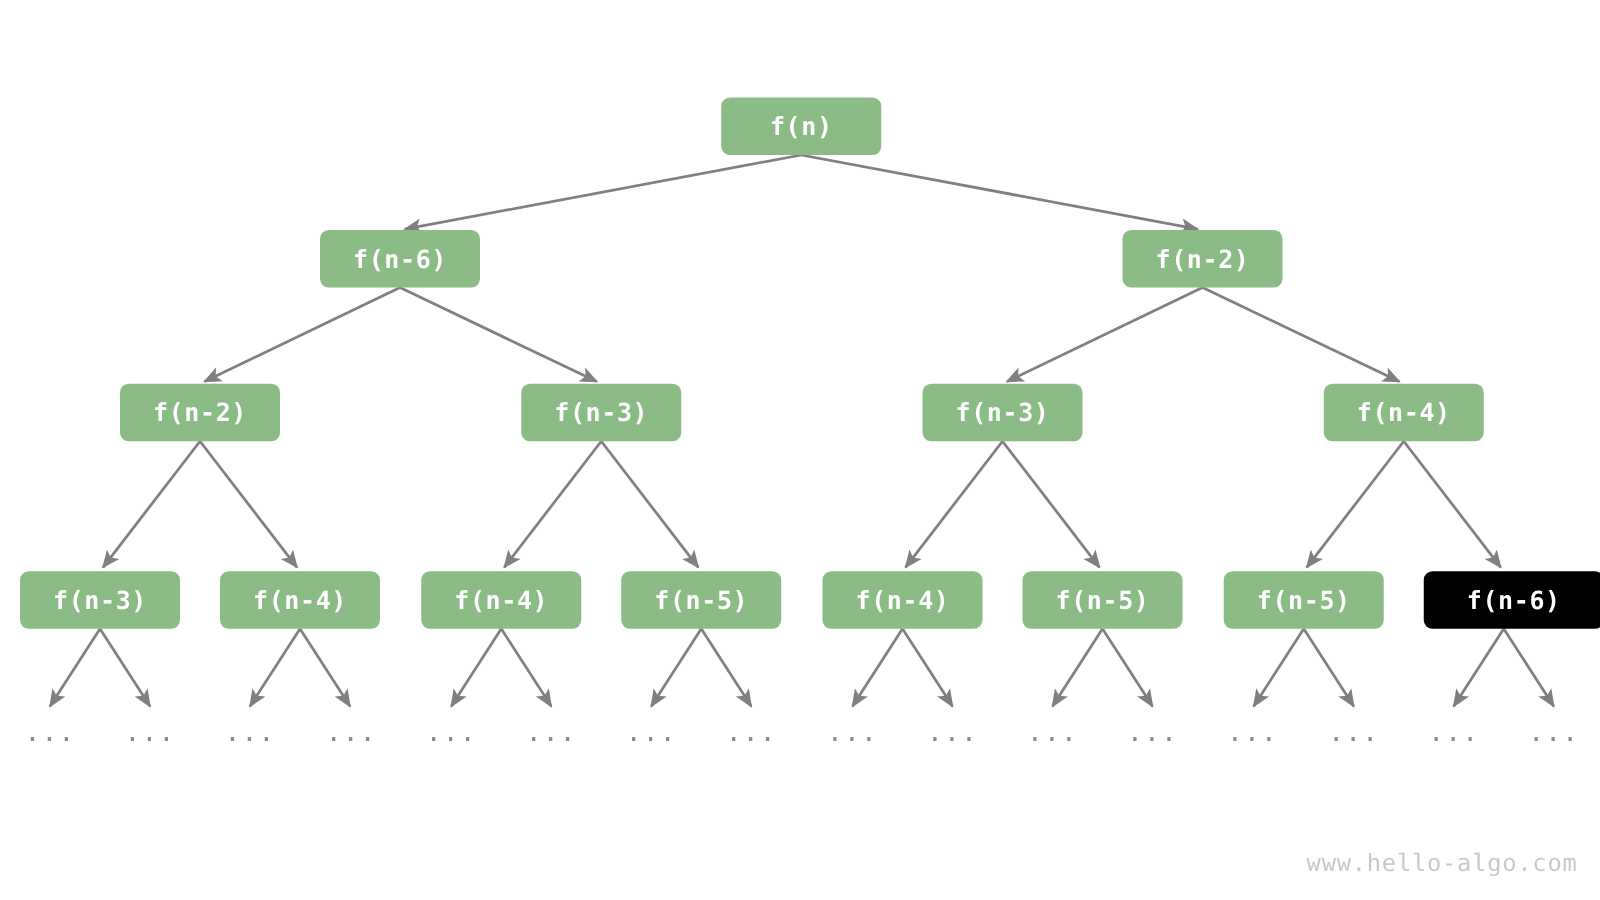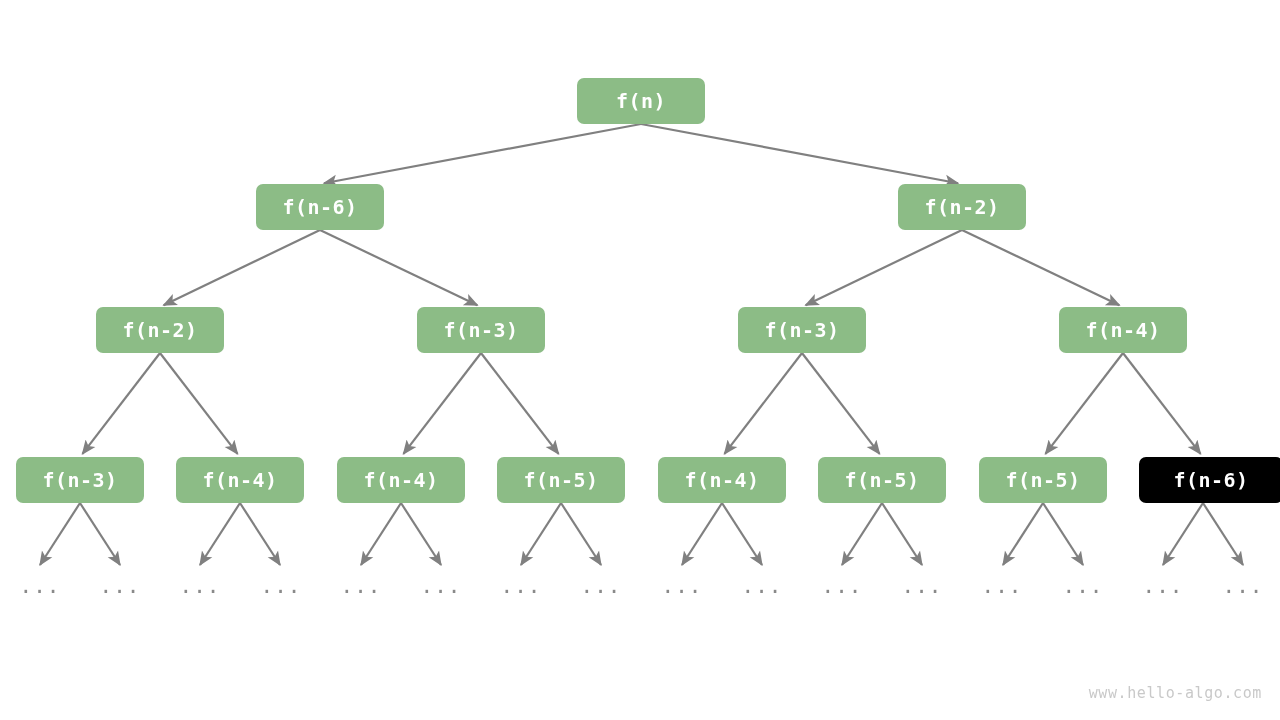--- a/index.html
+++ b/index.html
@@ -47,21 +47,21 @@
     letter-spacing: 1px;
     transform: translate(-50%, -50%);
     z-index: 2;
   }
   #watermark {
     position: absolute;
     right: 18px;
     bottom: 18px;
     color: #c9c9c9;
     font-family: "DejaVu Sans Mono", "Liberation Mono", monospace;
-    font-size: 15px;
+    font-size: 19px;
     letter-spacing: 0.6px;
     z-index: 3;
   }
 </style>
 </head>
 <body>
 
 <div id="canvas">
 
   <svg id="edge-layer" viewBox="0 0 1280 720" width="1280" height="720" xmlns="http://www.w3.org/2000/svg">

